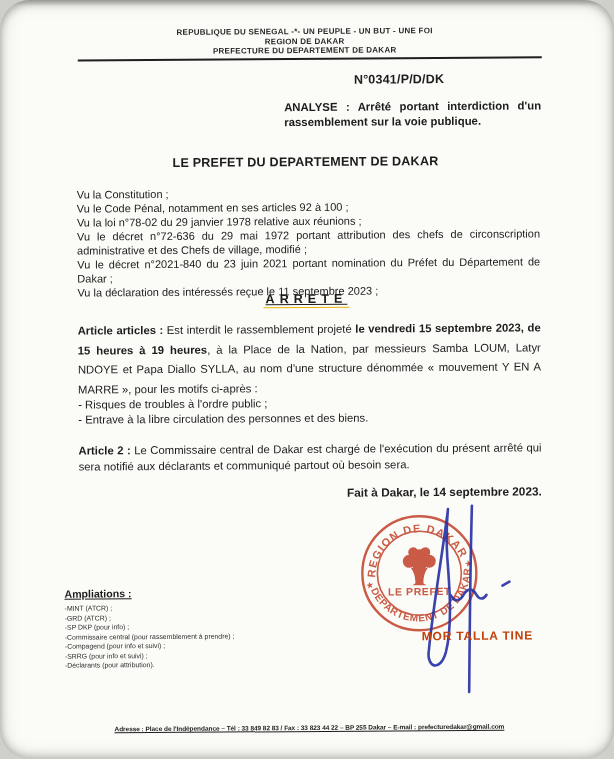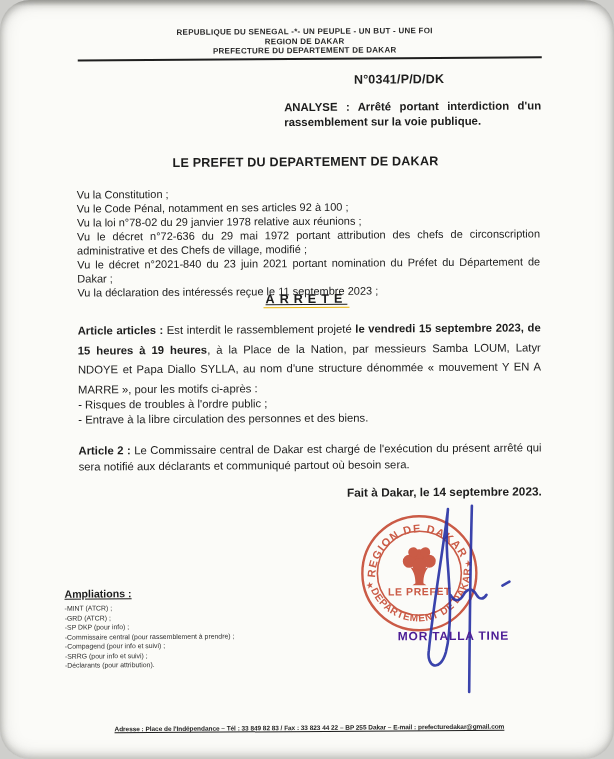--- a/index.html
+++ b/index.html
@@ -25,21 +25,21 @@
   .arrete{display:inline-block;font-size:12.6px;font-weight:bold;letter-spacing:5px;text-decoration:underline;border-bottom:1px solid #eab308;padding:0 2px 1px 2px;}
   .article1{top:320px;left:78px;width:463px;font-size:11.3px;line-height:19.6px;}
   .motifs{top:396px;left:78px;width:463px;font-size:11.3px;line-height:14.6px;}
   .article2{top:442px;left:78px;width:463px;font-size:11.3px;line-height:15.6px;}
   .dateline{top:486px;left:78px;width:463px;text-align:right;font-size:11.8px;font-weight:bold;}
   .ampliations{top:544px;left:63px;margin-top:42px;}
   .ampliations .lbl{font-size:10.6px;font-weight:bold;text-decoration:underline;margin-bottom:4px;}
   .ampliations .item{font-size:6.9px;line-height:9.5px;color:#2e2e2e;}
   .stamp-box{top:512px;left:356px;width:124px;height:124px;opacity:.88;}
   .sig-box{top:496px;left:400px;width:120px;height:212px;}
-  .signatory{top:630px;left:396px;font-size:12px;font-weight:bold;letter-spacing:.8px;color:#4c1d95;}
+  .signatory{top:630px;left:420px;font-size:12px;font-weight:bold;letter-spacing:.8px;color:#c2410c;}
   .footer{top:716px;left:0;right:0;text-align:center;}
   .footer span{font-size:6.5px;font-weight:bold;text-decoration:underline;color:#1e1e1e;letter-spacing:-.05px;}
   
   .scanband{top:0;left:0;right:0;height:6px;background:linear-gradient(180deg, rgba(105,105,100,.40), rgba(105,105,100,0));}
 </style>
 </head>
 <body>
 
 <div class="page">
   <div class="abs scanband"></div>

